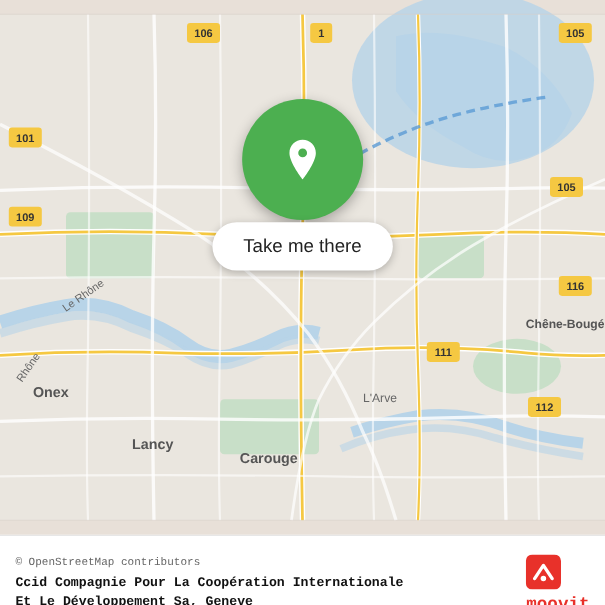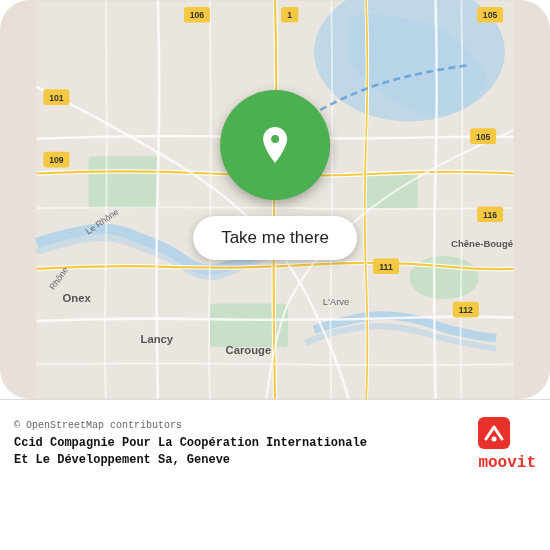--- a/index.html
+++ b/index.html
@@ -7,25 +7,24 @@
     body {
       width: 550px;
       height: 550px;
       overflow: hidden;
       font-family: Arial, sans-serif;
       position: relative;
     }
 
     #map-container {
       width: 550px;
-      height: 399px;
+      height: 486px;
       position: relative;
       overflow: hidden;
       background-color: #e8e0d8;
-      border-radius: 30px;
     }
 
     
     #map-svg {
       width: 100%;
       height: 100%;
     }
 
     
     #pin-overlay {
@@ -48,21 +47,21 @@
       justify-content: center;
       box-shadow: 0 4px 12px rgba(0,0,0,0.3);
     }
 
     #pin-icon-inner {
       width: 44px;
       height: 44px;
     }
 
     #take-me-button {
-      margin-top: 16px;
+      margin-top: 2px;
       background: white;
       border: none;
       border-radius: 24px;
       padding: 12px 28px;
       font-size: 17px;
       font-weight: 500;
       color: #222;
       box-shadow: 0 2px 8px rgba(0,0,0,0.25);
       cursor: pointer;
       white-space: nowrap;

